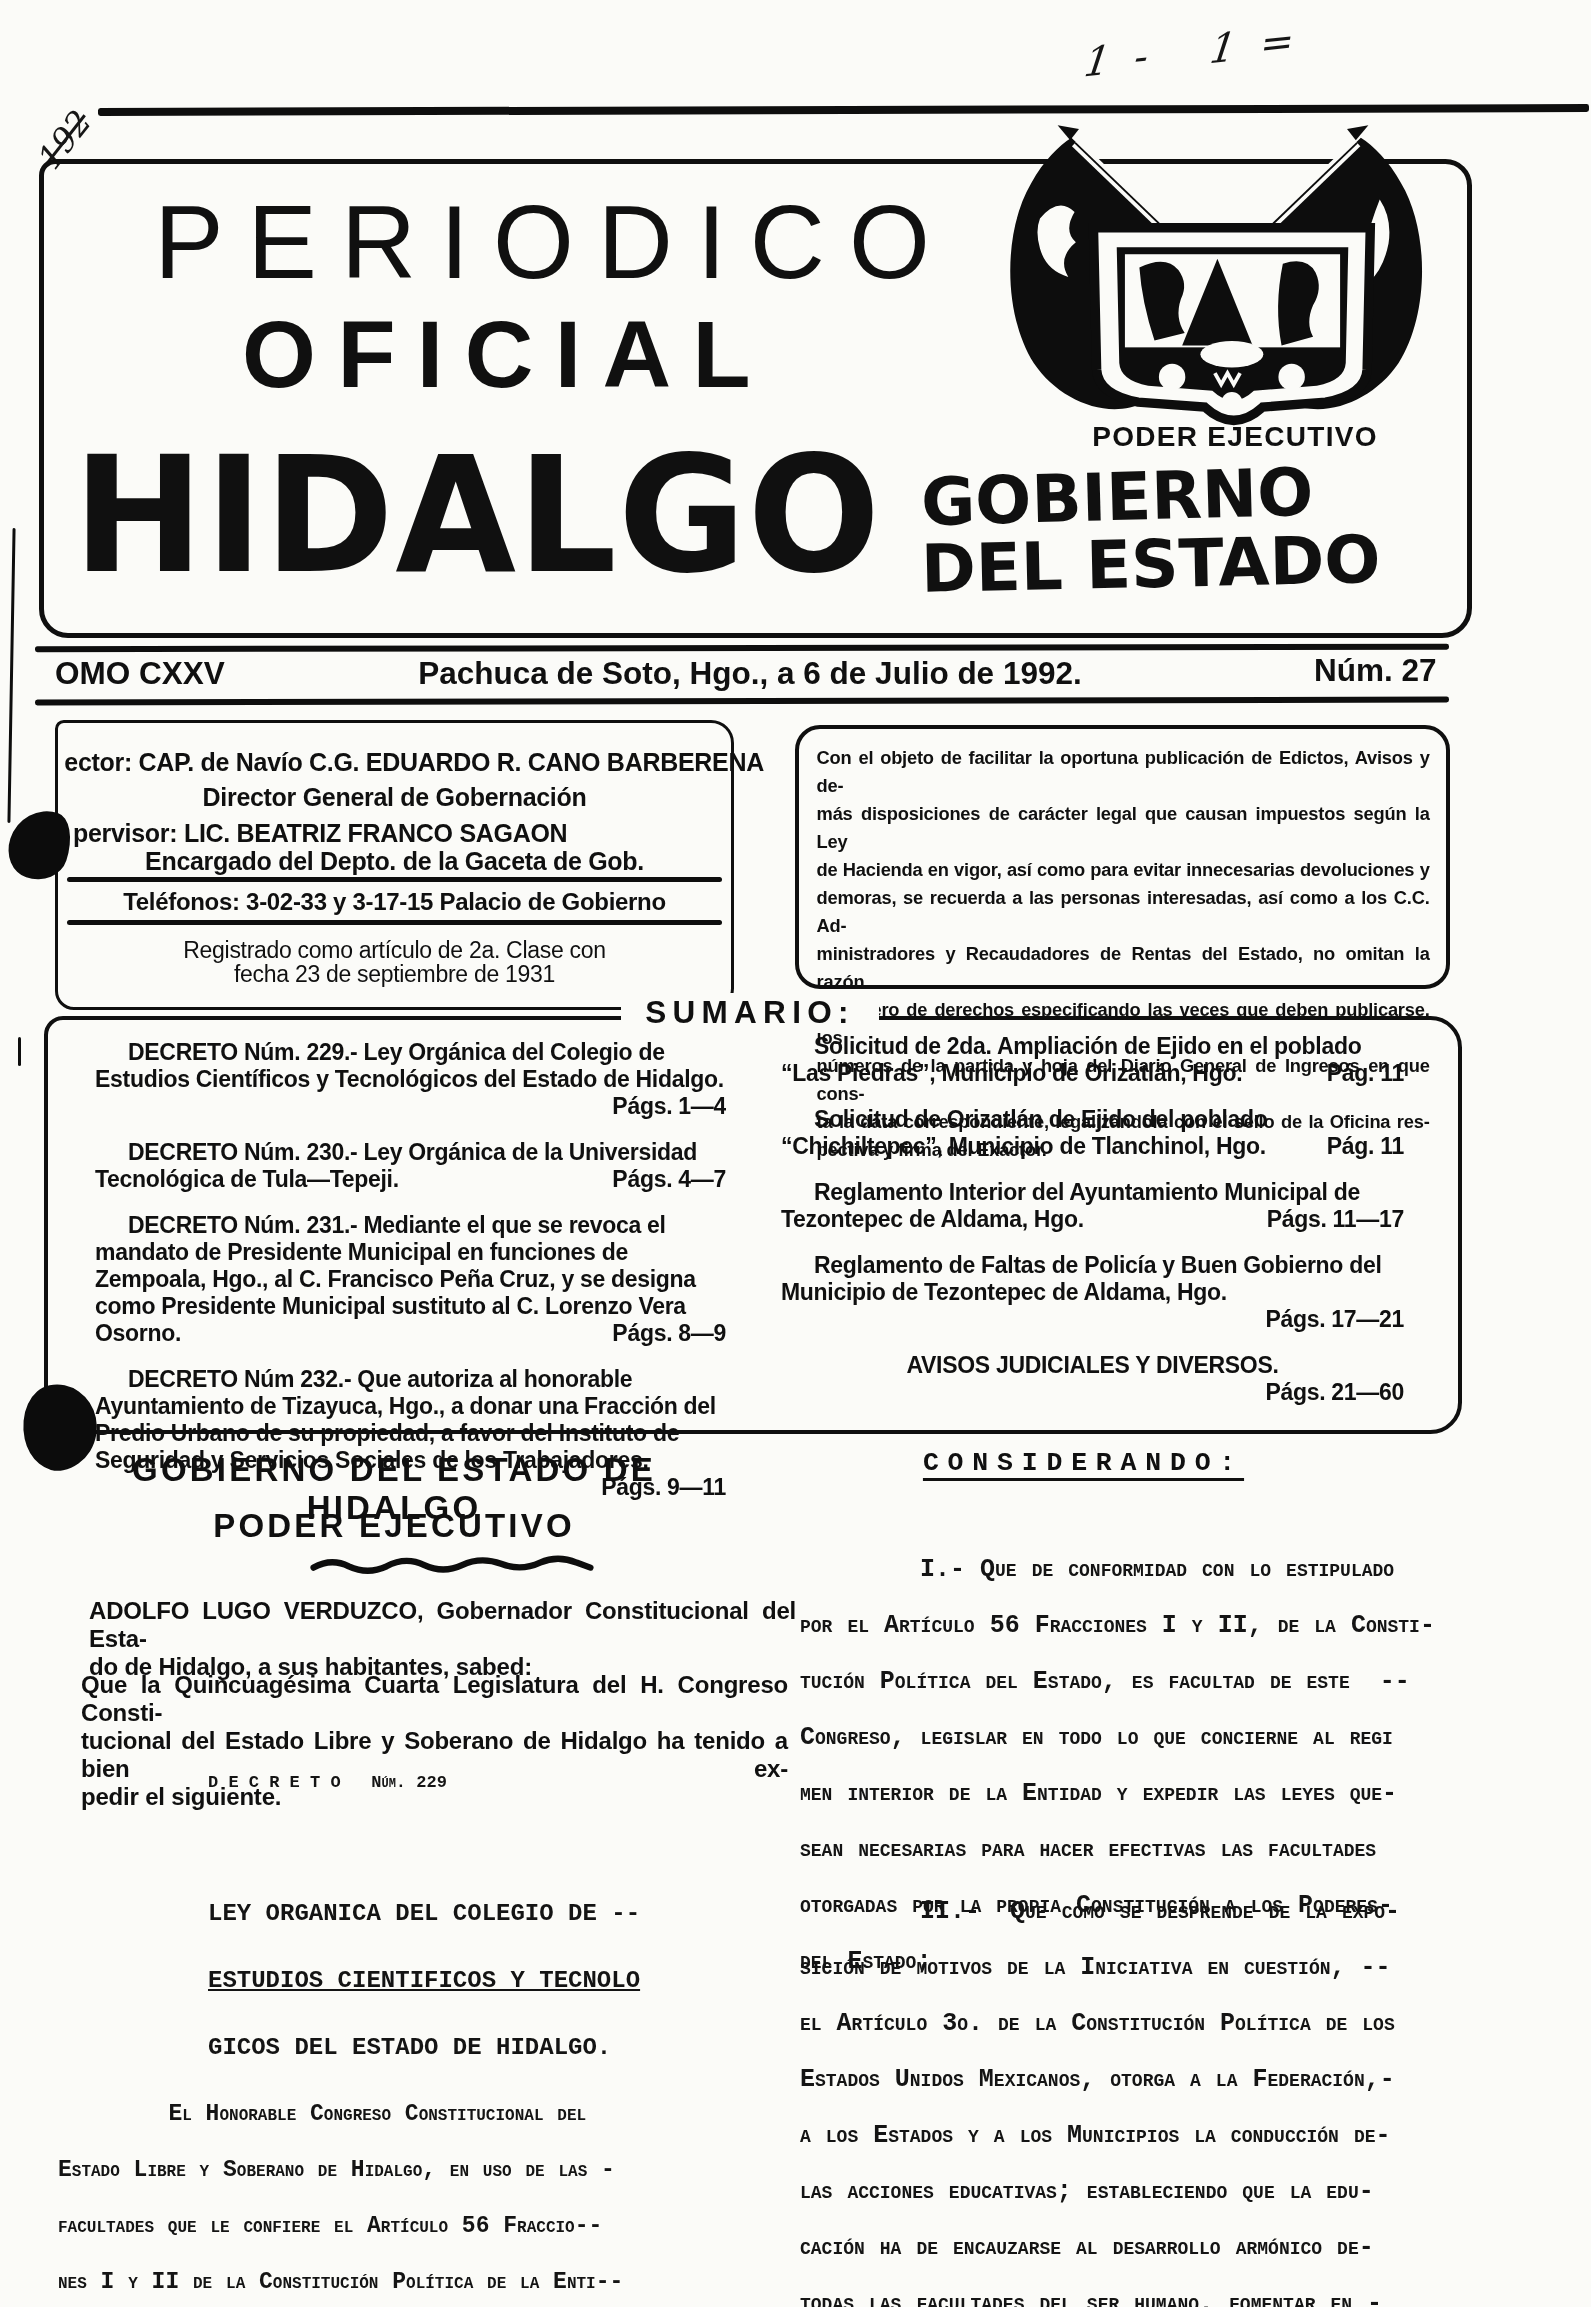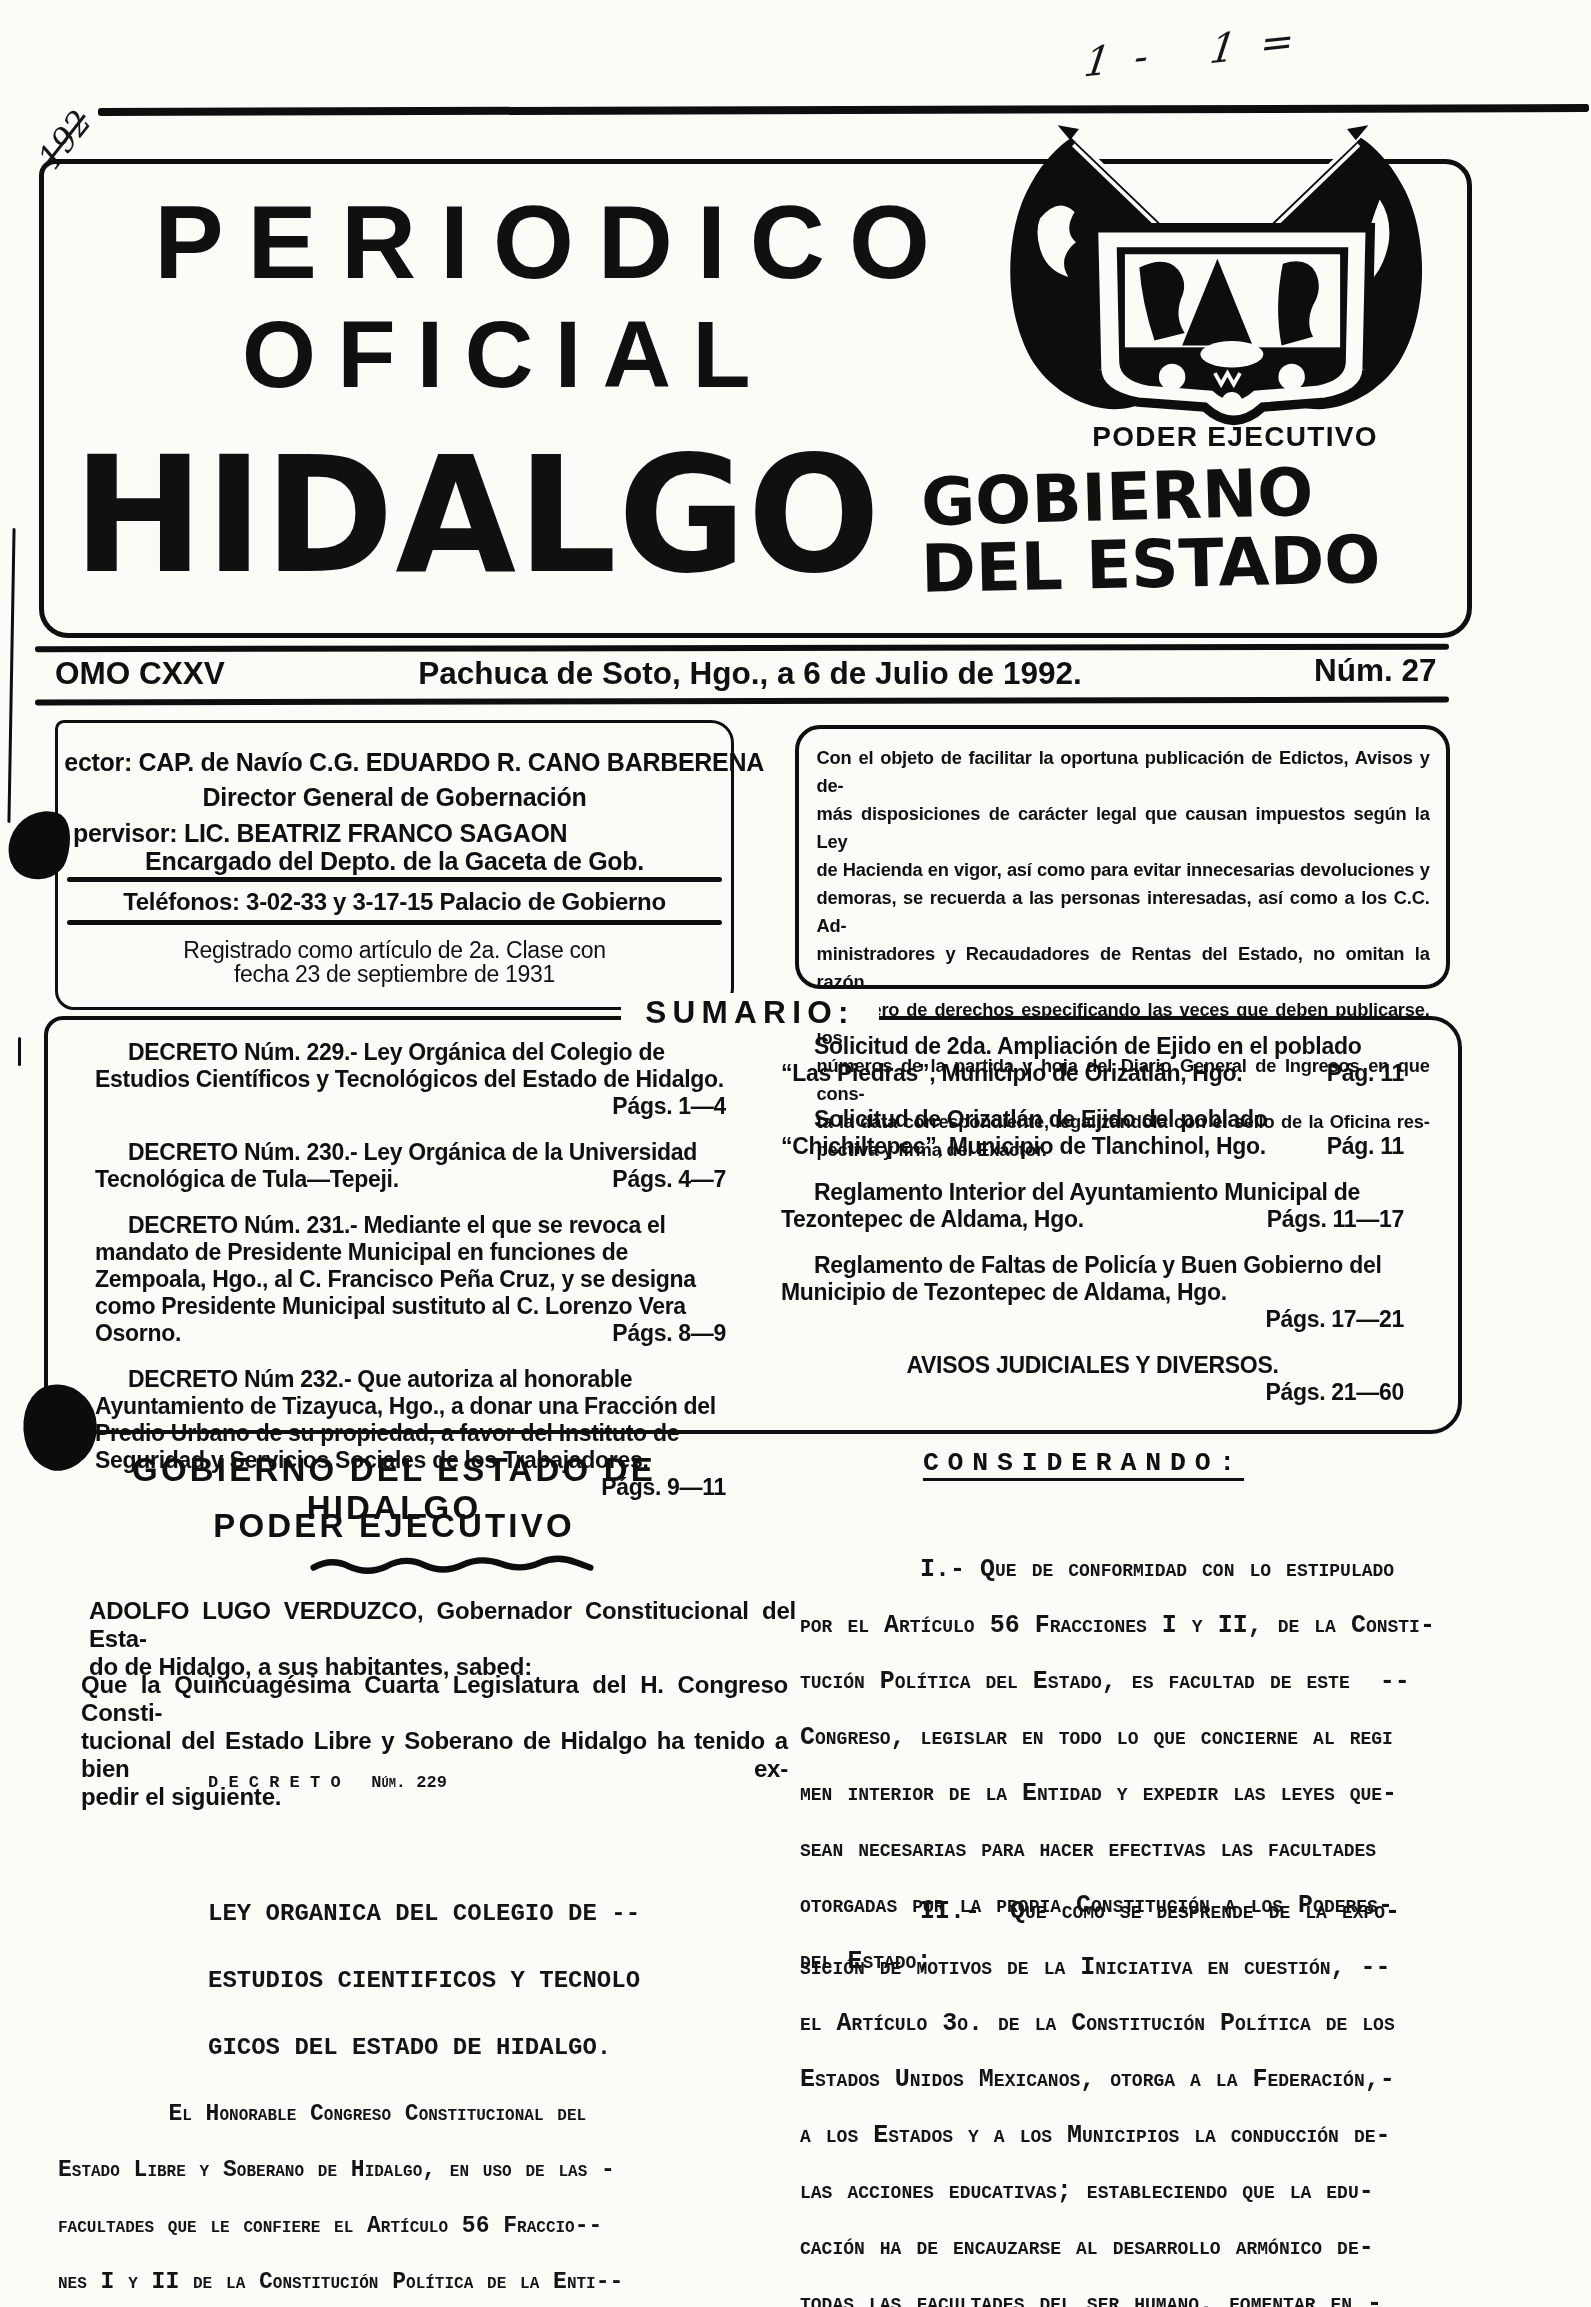--- a/index.html
+++ b/index.html
@@ -11,21 +11,21 @@
   .mono{font-family:"Liberation Mono",monospace;font-weight:700;font-variant-caps:small-caps;
         white-space:pre;color:#141414;}
   .mono-line{height:34px;line-height:34px;font-size:25px;}
   .mono-line-l{height:34px;line-height:34px;font-size:23px;}
   .box{position:absolute;border:4.4px solid #0f0f0f;background:transparent;}
   .center{text-align:center;}
   .just{text-align:justify;text-align-last:justify;}
   
   #masthead-box{left:39px;top:159px;width:1423px;height:469px;border-width:5px;
                 border-radius:16.4px 26.5px 30px 29px;}
-  #title1{left:113px;top:183px;width:882px;font-size:104px;letter-spacing:24px;font-weight:700;}
+  #title1{left:113px;top:183px;width:882px;font-size:104px;letter-spacing:24px;font-weight:400;}
   #title2{left:113px;top:300px;width:788px;font-size:95px;letter-spacing:21.4px;font-weight:700;}
   #brand{left:73px;top:435px;font-family:"DejaVu Sans",sans-serif;font-weight:700;font-size:161px;
          letter-spacing:1.3px;transform:scaleX(.97);transform-origin:left top;line-height:161px;}
   #brand-sub1{left:921px;top:465px;font-family:"DejaVu Sans",sans-serif;font-weight:700;font-size:66px;
               line-height:66px;transform:rotate(-1.5deg);}
   #brand-sub2{left:921px;top:532px;font-family:"DejaVu Sans",sans-serif;font-weight:700;font-size:66px;
               line-height:66px;transform:rotate(-1.2deg);}
   #poder-ejecutivo-masthead{left:1027px;top:421px;width:416px;font-size:28px;letter-spacing:1.3px;}
   
   #tomo{left:55px;top:655px;font-size:31.5px;}
@@ -208,21 +208,21 @@
   <div class="parap print" style="left:81px;top:1671px;width:707px;">
     <div class="just">Que la Quincuagésima Cuarta Legislatura del H. Congreso Consti-</div>
     <div class="just">tucional del Estado Libre y Soberano de Hidalgo ha tenido a bien ex-</div>
     <div>pedir el siguiente.</div>
   </div>
 
   <div class="abs mono" style="left:208px;top:1773px;font-size:17px;">D E C R E T O   Núm. 229</div>
 
   <div class="abs mono" style="left:208px;top:1869px;">
     <div style="font-size:24px;height:45px;line-height:45px;">LEY ORGANICA DEL COLEGIO DE --</div>
-    <div style="font-size:24px;height:45px;line-height:45px;">ESTUDIOS CIENTIFICOS Y TECNOLO</div>
+    <div style="font-size:24px;height:45px;line-height:45px;text-decoration:underline;">ESTUDIOS CIENTIFICOS Y TECNOLO</div>
     <div style="font-size:24px;height:45px;line-height:45px;">GICOS DEL ESTADO DE HIDALGO.</div>
   </div>
 
   <div class="abs mono" style="left:58px;top:2075px;">
     <div class="mono-line-l">        El Honorable Congreso Constitucional del</div>
     <div class="mono-line-l">Estado Libre y Soberano de Hidalgo, en uso de las -</div>
     <div class="mono-line-l">facultades que le confiere el Artículo 56 Fraccio--</div>
     <div class="mono-line-l">nes I y II de la Constitución Política de la Enti--</div>
     
   </div>

